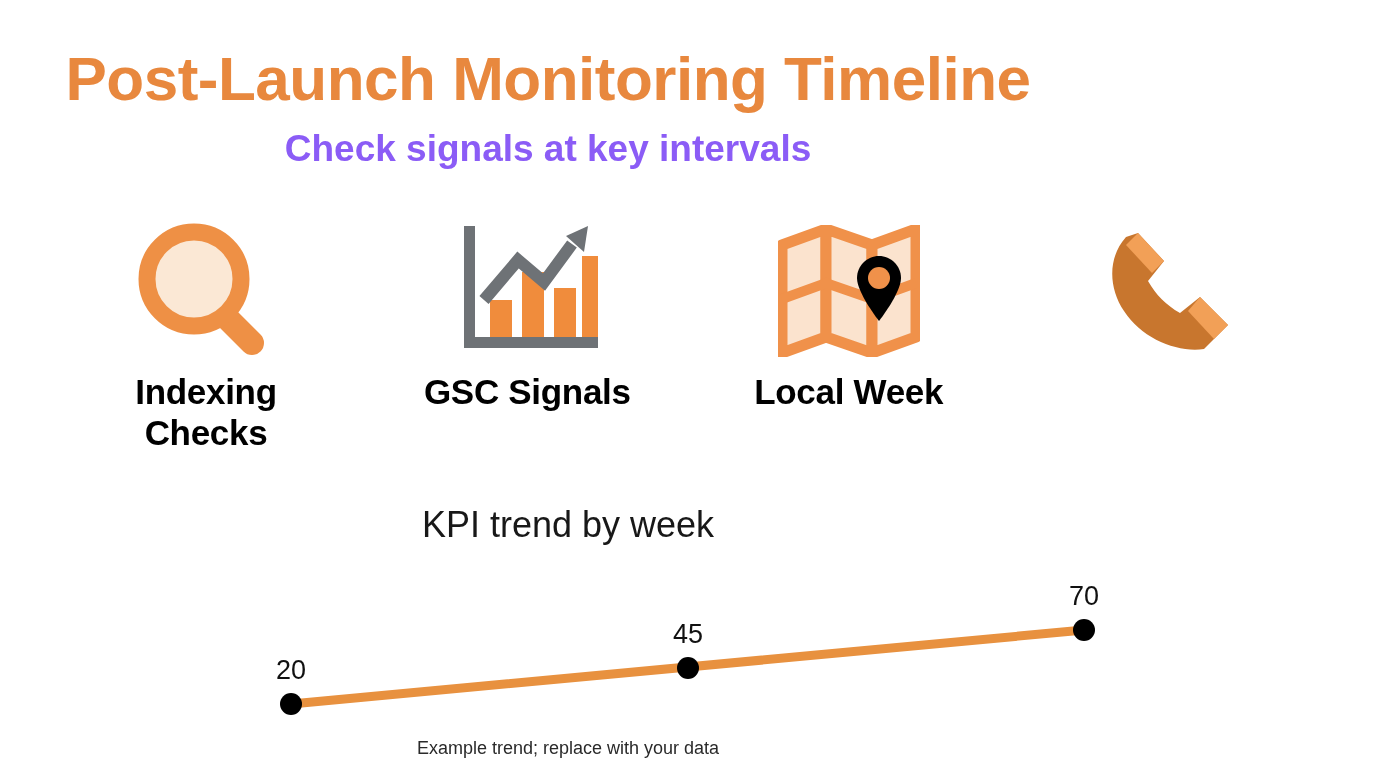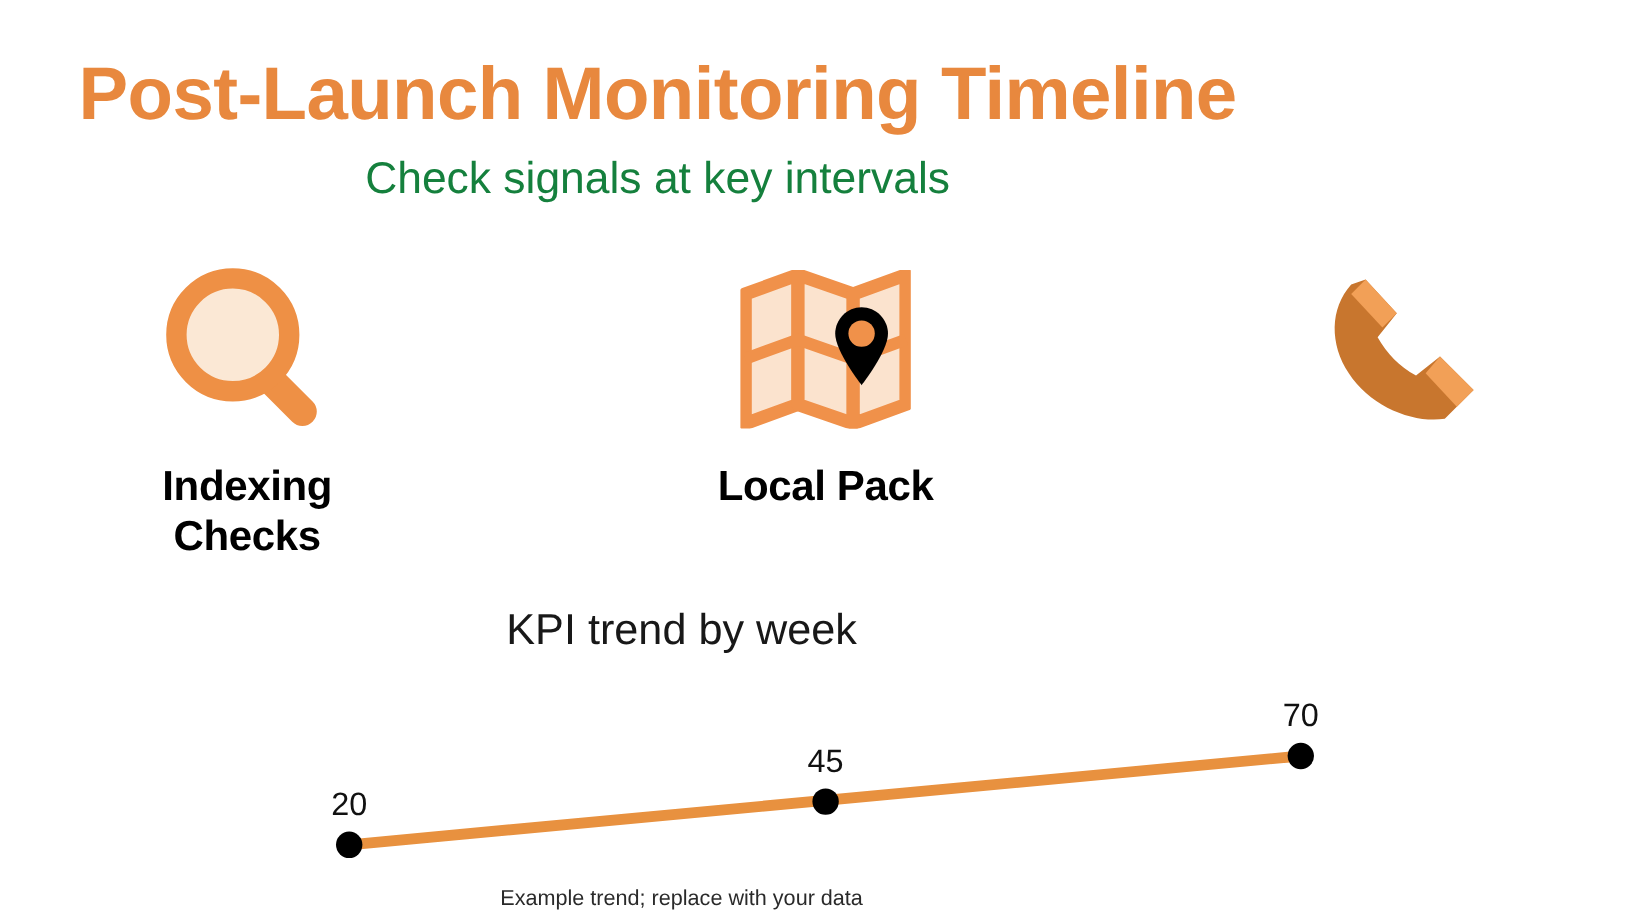--- a/index.html
+++ b/index.html
@@ -32,22 +32,22 @@
   .title {
     font-size: 62px;
     font-weight: bold;
     color: #E8883E;
     letter-spacing: -0.5px;
     line-height: 1.05;
     margin: 0;
   }
   .subtitle {
     font-size: 37px;
-    font-weight: normal;
-    color: #15803d;
+    font-weight: bold;
+    color: #8b5cf6;
     line-height: 1.1;
     margin: 18px 0 0 0;
   }
 
   
   .icon-row {
     position: absolute;
     top: 218px;
     left: 56px;
     width: 1264px;
@@ -62,21 +62,21 @@
     align-items: center;
   }
   .icon-box {
     width: 150px;
     height: 145px;
     display: flex;
     align-items: center;
     justify-content: center;
   }
   .icon-label {
-    margin-top: 22px;
+    margin-top: 8px;
     font-size: 35px;
     font-weight: bold;
     color: #000000;
     text-align: center;
     line-height: 1.18;
     max-width: 260px;
     letter-spacing: -0.3px;
   }
 
   
@@ -122,36 +122,54 @@
     <div class="icon-col">
       <div class="icon-box">
         <svg width="140" height="140" viewBox="0 0 140 140" aria-hidden="true">
           <line x1="76" y1="82" x2="116" y2="122" stroke="#EE9045" stroke-width="24" stroke-linecap="round"></line>
           <circle cx="58" cy="58" r="47" fill="#FBE8D5" stroke="#EE9045" stroke-width="17"></circle>
         </svg>
       </div>
       <div class="icon-label">Indexing Checks</div>
     </div>
 
+    <div class="icon-col">
+      <div class="icon-box">
+        <svg width="142" height="138" viewBox="0 0 142 138" aria-hidden="true">
+
+          <rect x="8" y="4" width="11" height="122" fill="#6E7276"></rect>
+          <rect x="8" y="115" width="134" height="11" fill="#6E7276"></rect>
+
+          <rect x="34" y="78" width="22" height="37" fill="#F08C3C"></rect>
+          <rect x="66" y="50" width="22" height="65" fill="#F08C3C"></rect>
+          <rect x="98" y="66" width="22" height="49" fill="#F08C3C"></rect>
+          <rect x="126" y="34" width="16" height="81" fill="#F08C3C"></rect>
+
+          <polyline points="28,78 62,38 88,60 116,22" fill="none" stroke="#6E7276" stroke-width="12" stroke-linejoin="miter" stroke-linecap="butt"></polyline>
+          <polygon points="132,4 110,14 128,30" fill="#6E7276"></polygon>
+        </svg>
+      </div>
+      <div class="icon-label">GSC Signals</div>
+    </div>
 
     <div class="icon-col">
       <div class="icon-box">
         <svg width="142" height="132" viewBox="0 0 142 132" aria-hidden="true">
 
           <polygon points="4,20 48,4 48,112 4,128" fill="#FBE3CE" stroke="#F0914A" stroke-width="11" stroke-linejoin="round"></polygon>
           <polygon points="48,4 94,20 94,128 48,112" fill="#FBE3CE" stroke="#F0914A" stroke-width="11" stroke-linejoin="round"></polygon>
           <polygon points="94,20 138,4 138,112 94,128" fill="#FBE3CE" stroke="#F0914A" stroke-width="11" stroke-linejoin="round"></polygon>
 
           <polyline points="4,74 48,58 94,74 138,58" fill="none" stroke="#F0914A" stroke-width="10"></polyline>
 
           <path d="M101 31 C113 31 123 41 123 53 C123 68 101 96 101 96 C101 96 79 68 79 53 C79 41 89 31 101 31 Z" fill="#000000"></path>
           <circle cx="101" cy="53" r="11" fill="#F0914A"></circle>
         </svg>
       </div>
-      <div class="icon-label">Local Pack</div>
+      <div class="icon-label">Local Week</div>
     </div>
 
     <div class="icon-col">
       <div class="icon-box">
         <svg width="132" height="132" viewBox="0 0 132 132" aria-hidden="true">
           <path d="M22 12 C4 32 4 62 20 86 C38 114 74 128 100 124 L124 100 L96 72 L76 88 C62 80 52 70 44 56 L60 36 L34 8 Z" fill="#C8762E"></path>
           <path d="M34 8 L60 36 L48 48 L22 20 Z" fill="#F2A057"></path>
           <path d="M96 72 L124 100 L110 114 L84 86 Z" fill="#F2A057"></path>
         </svg>
       </div>

